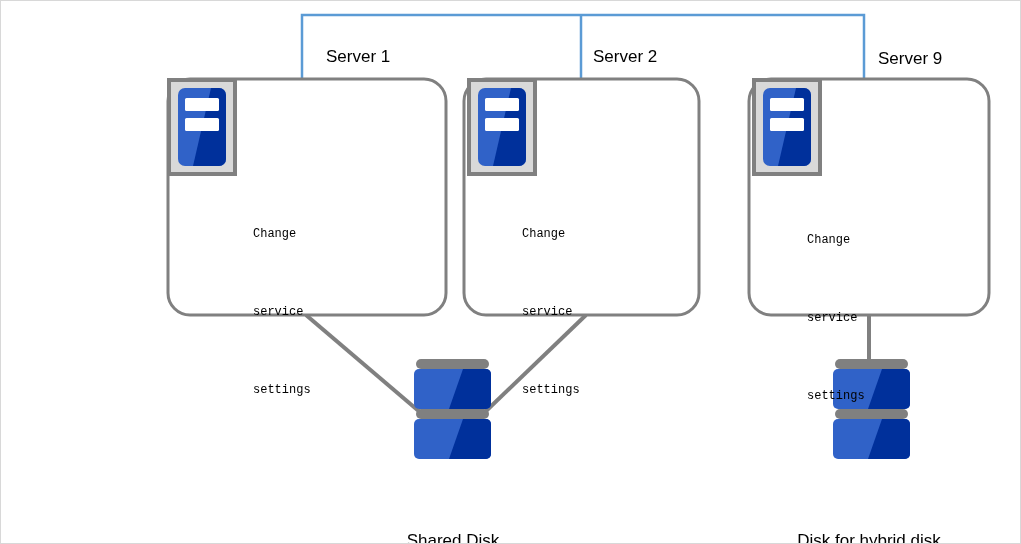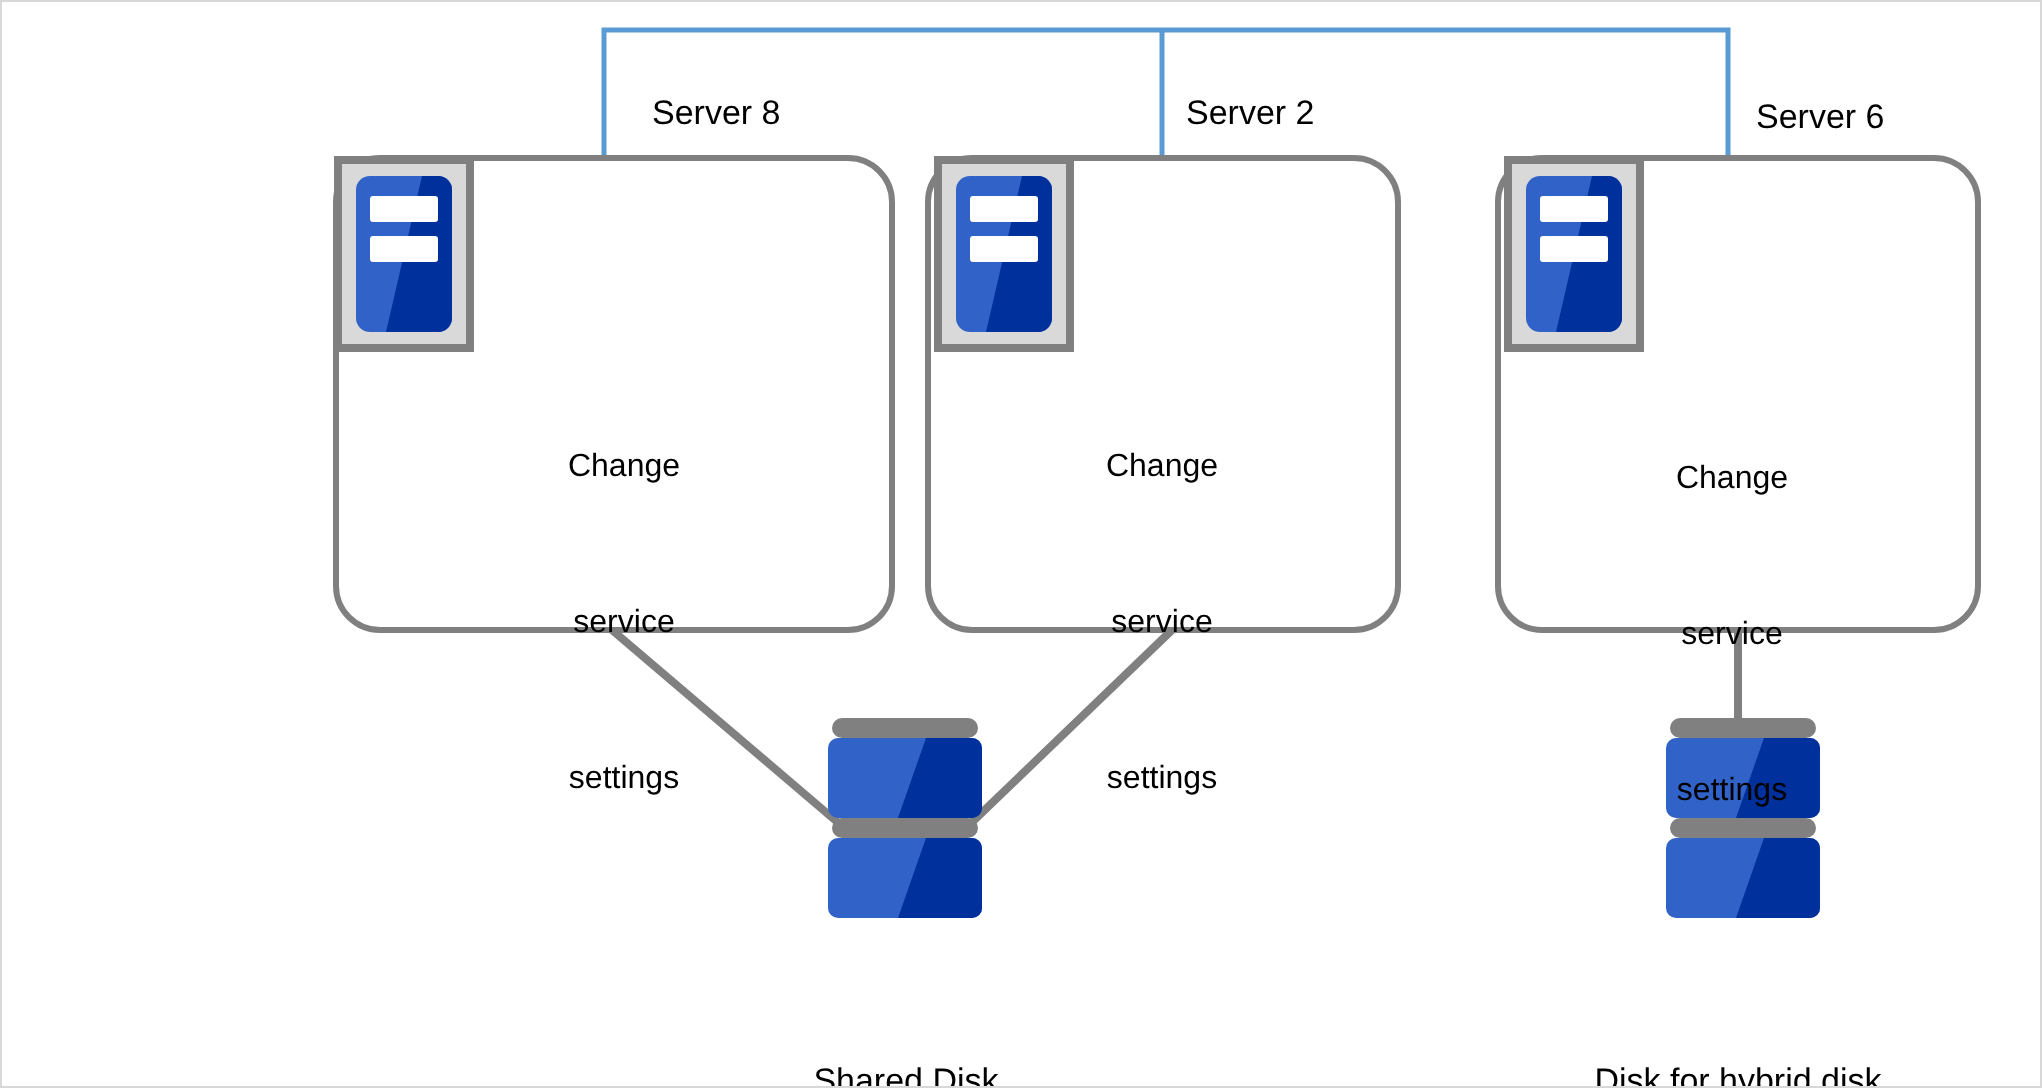--- a/index.html
+++ b/index.html
@@ -31,23 +31,23 @@
     font-size: 17px;
     line-height: 25px;
     color: #000000;
     white-space: pre;
   }
   .server-name {
     font-size: 17px;
     line-height: 20px;
   }
   .box-text {
-    text-align: center;
-    font-size: 16px;
+    font-size: 12px;
     line-height: 26px;
+    font-family: Liberation Mono, monospace;
   }
   .disk-caption {
     text-align: center;
     font-size: 17px;
     line-height: 27px;
   }
 </style>
 </head>
 <body>
 
@@ -157,25 +157,25 @@
         <polygon points="881,368 909,368 909,408 867,408" fill="#00309B"></polygon>
       </g>
       <rect x="834" y="408" width="73" height="10" rx="5" fill="#808080"></rect>
       <rect x="832" y="418" width="77" height="40" rx="5" fill="#3062C8"></rect>
       <g clip-path="url(#clipDiskB2)">
         <polygon points="881,418 909,418 909,458 867,458" fill="#00309B"></polygon>
       </g>
     </g>
   </svg>
 
-  <div class="lbl server-name" style="left:325px; top:46px;">Server 8</div>
+  <div class="lbl server-name" style="left:325px; top:46px;">Server 1</div>
 
   <div class="lbl server-name" style="left:592px; top:46px;text-align:center;">Server 2</div>
 
-  <div class="lbl server-name" style="left:877px; top:48px;">Server 6</div>
+  <div class="lbl server-name" style="left:877px; top:48px;">Server 9</div>
 
   <div class="lbl box-text" style="left:252px; top:168px; width:118px;">
     <div>Change</div>
     <div>service</div>
     <div>settings</div>
   </div>
 
   <div class="lbl box-text" style="left:521px; top:168px; width:118px;">
     <div>Change</div>
     <div>service</div>

